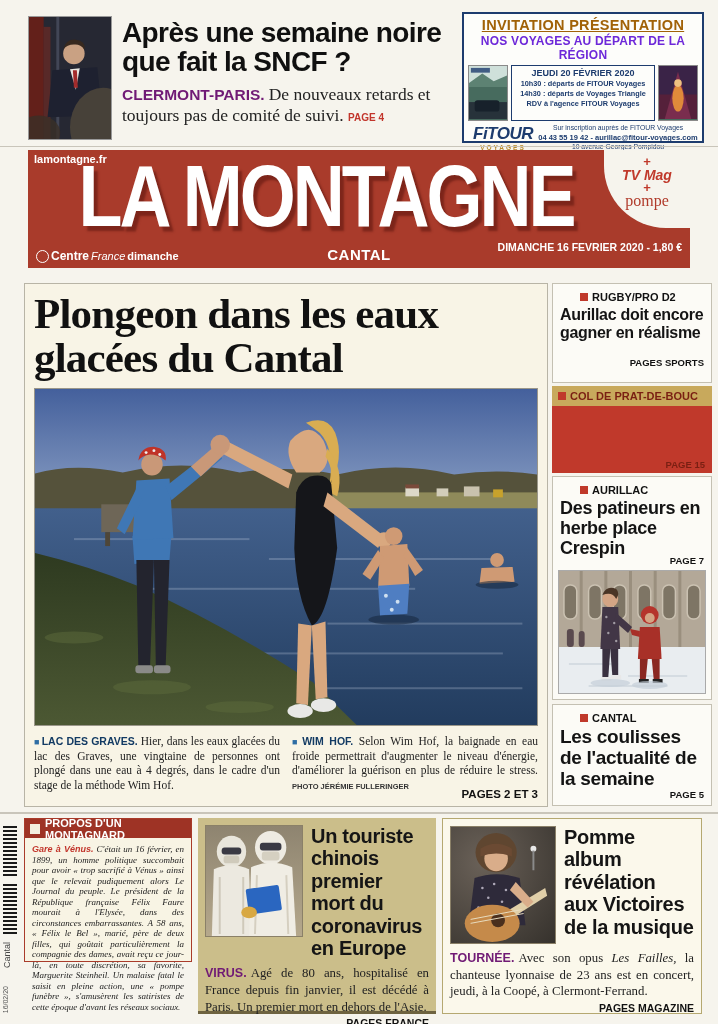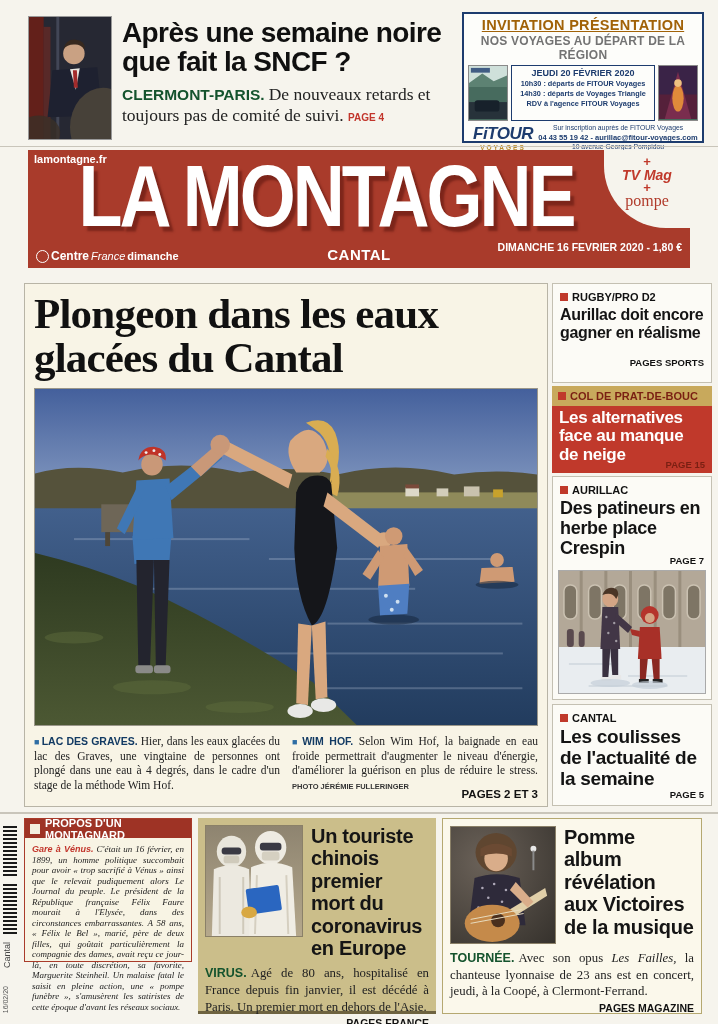--- a/index.html
+++ b/index.html
@@ -9,26 +9,26 @@
     position:relative; width:718px; height:1024px; margin:0 auto;
     background:#f6f4ed; overflow:hidden;
   }
   .abs { position:absolute; }
 
   
   .sncf-thumb { left:28px; top:16px; width:84px; height:124px; border:1px solid #999; background:#24242e; }
   .sncf-story { left:122px; top:18px; width:336px; }
   .sncf-headline { font-size:28px; font-weight:bold; color:#101010; line-height:1.04; letter-spacing:-0.6px; }
   .sncf-sub { margin-top:8px; font-family:"Liberation Serif", serif; font-size:17.5px; color:#222; line-height:1.2; }
-  .kicker-red { font-family:"Liberation Sans", sans-serif; font-weight:bold; color:#14532d; font-size:15.5px; margin-right:4px; }
+  .kicker-red { font-family:"Liberation Sans", sans-serif; font-weight:bold; color:#701a75; font-size:15.5px; margin-right:4px; }
   .pageref-red { font-family:"Liberation Sans", sans-serif; font-weight:bold; color:#c2352b; font-size:10px; }
 
   .ad-box { left:462px; top:12px; width:242px; height:131px; background:#fdfdfa; border:2px solid #1d3c6e; padding:3px 4px; }
   .ad-t1 { text-align:center; color:#a16207; font-weight:bold; font-size:14.5px; letter-spacing:0.3px; text-decoration:underline; }
-  .ad-t2 { text-align:center; color:#737373; font-weight:bold; font-size:12px; letter-spacing:0.2px; margin-top:1px; }
+  .ad-t2 { text-align:center; color:#6d28d9; font-weight:bold; font-size:12px; letter-spacing:0.2px; margin-top:1px; }
   .ad-mid { display:flex; gap:3px; margin-top:3px; align-items:stretch; }
   .ad-photo { width:40px; height:56px; border:1px solid #8a8a8a; background:#476b5e; flex:none; }
   .ad-sched { flex:1; border:1px solid #1d3c6e; padding:2px 2px; text-align:center; color:#1d3c6e; }
   .ad-date { font-weight:bold; font-size:9px; }
   .ad-line { font-size:7.3px; font-weight:bold; margin-top:1px; }
   .ad-bottom { display:flex; margin-top:3px; align-items:center; }
   .ad-logo { width:70px; text-align:center; color:#1d3c6e; }
   .ad-logo-main { font-size:17px; font-weight:bold; font-style:italic; letter-spacing:-0.5px; }
   .ad-logo-sub { font-size:6.5px; letter-spacing:2px; color:#b98c2e; font-weight:bold; }
   .ad-contact { flex:1; text-align:center; color:#1d3c6e; font-size:6.8px; line-height:1.3; }
@@ -64,21 +64,21 @@
   .main-photo { position:absolute; left:9px; right:9px; top:104px; height:338px; border:1px solid #9a9689; }
   .main-photo svg { display:block; width:100%; height:100%; }
   .cap-row { position:absolute; left:9px; right:9px; top:450px; display:flex; gap:12px; }
   .cap { flex:1; font-family:"Liberation Serif", serif; font-size:11.5px; color:#222; line-height:1.28; text-align:justify; }
   .cap-kicker { font-family:"Liberation Sans", sans-serif; font-weight:bold; color:#123a63; font-size:10.5px; }
   .cap-sq { color:#2e6da4; font-size:9px; margin-right:2px; }
   .cap-credit { font-family:"Liberation Sans", sans-serif; font-weight:bold; font-size:7.5px; color:#333; }
   .main-pages { position:absolute; right:9px; bottom:6px; font-weight:bold; font-size:11.5px; color:#111; }
 
   
-  .sb-kicker { font-weight:bold; font-size:11px; color:#111; display:flex; align-items:center; gap:4px; }
+  .sb-kicker { font-weight:bold; font-size:11px; color:#111; display:flex; align-items:center; gap:4px;margin-left:20px; }
   .red-sq { width:8px; height:8px; background:#c0392b; display:inline-block; flex:none; }
   .sb-headline { font-weight:bold; color:#141414; line-height:1.1; letter-spacing:-0.3px; }
   .sb-page { position:absolute; right:7px; font-weight:bold; font-size:9.5px; color:#111; }
 
   .sb1 { left:552px; top:283px; width:160px; height:100px; background:#fcfbf6; border:1px solid #c4c0b2; padding:7px 7px; }
   .sb1 .sb-headline { font-size:16px; margin-top:3px; }
   .sb1 .sb-page { bottom:14px; }
 
   .sb2-head { left:552px; top:386px; width:160px; height:20px; background:#c8a95c; display:flex; align-items:center; gap:4px;
     padding:0 6px; font-weight:bold; font-size:11px; color:#7a1f12; }
@@ -340,21 +340,20 @@
     </div>
     <div class="sb-headline">Aurillac doit encore gagner en réalisme</div>
     <div class="sb-page">PAGES SPORTS</div>
   </div>
 
   <div class="abs sb2-head">
     <span class="red-sq"></span>
     <span>COL DE PRAT-DE-BOUC</span>
   </div>
   <div class="abs sb2-body">
-    <div class="sb-headline">Les alternatives face au manque de neige</div>
     <div class="sb2-page">PAGE 15</div>
   </div>
 
   <div class="abs sb3">
     <div class="sb-kicker">
       <span class="red-sq"></span>
       <span>AURILLAC</span>
     </div>
     <div class="sb-headline">Des patineurs en herbe place Crespin</div>
     <div class="sb3-page">PAGE 7</div>

